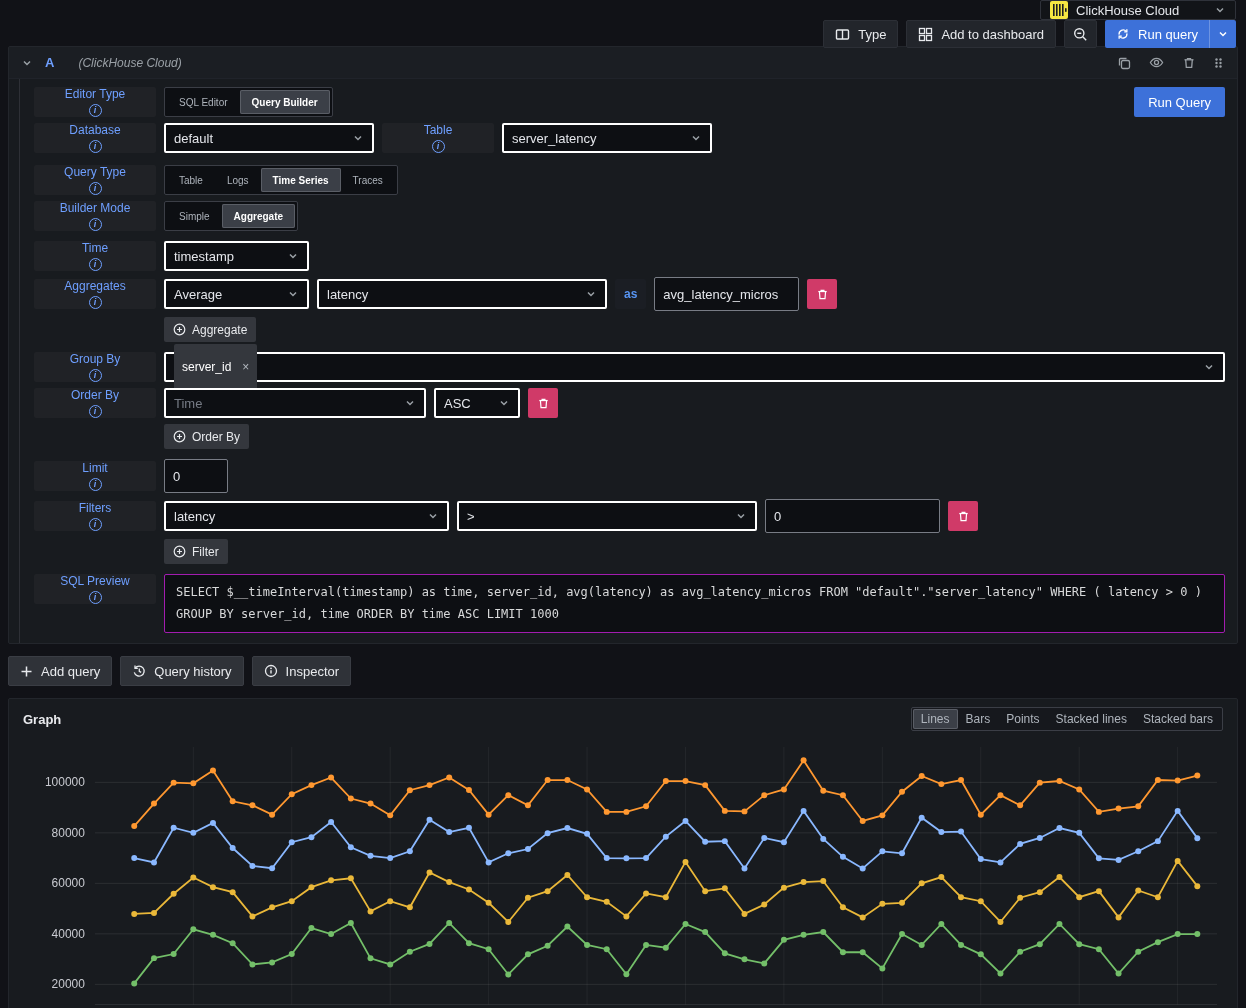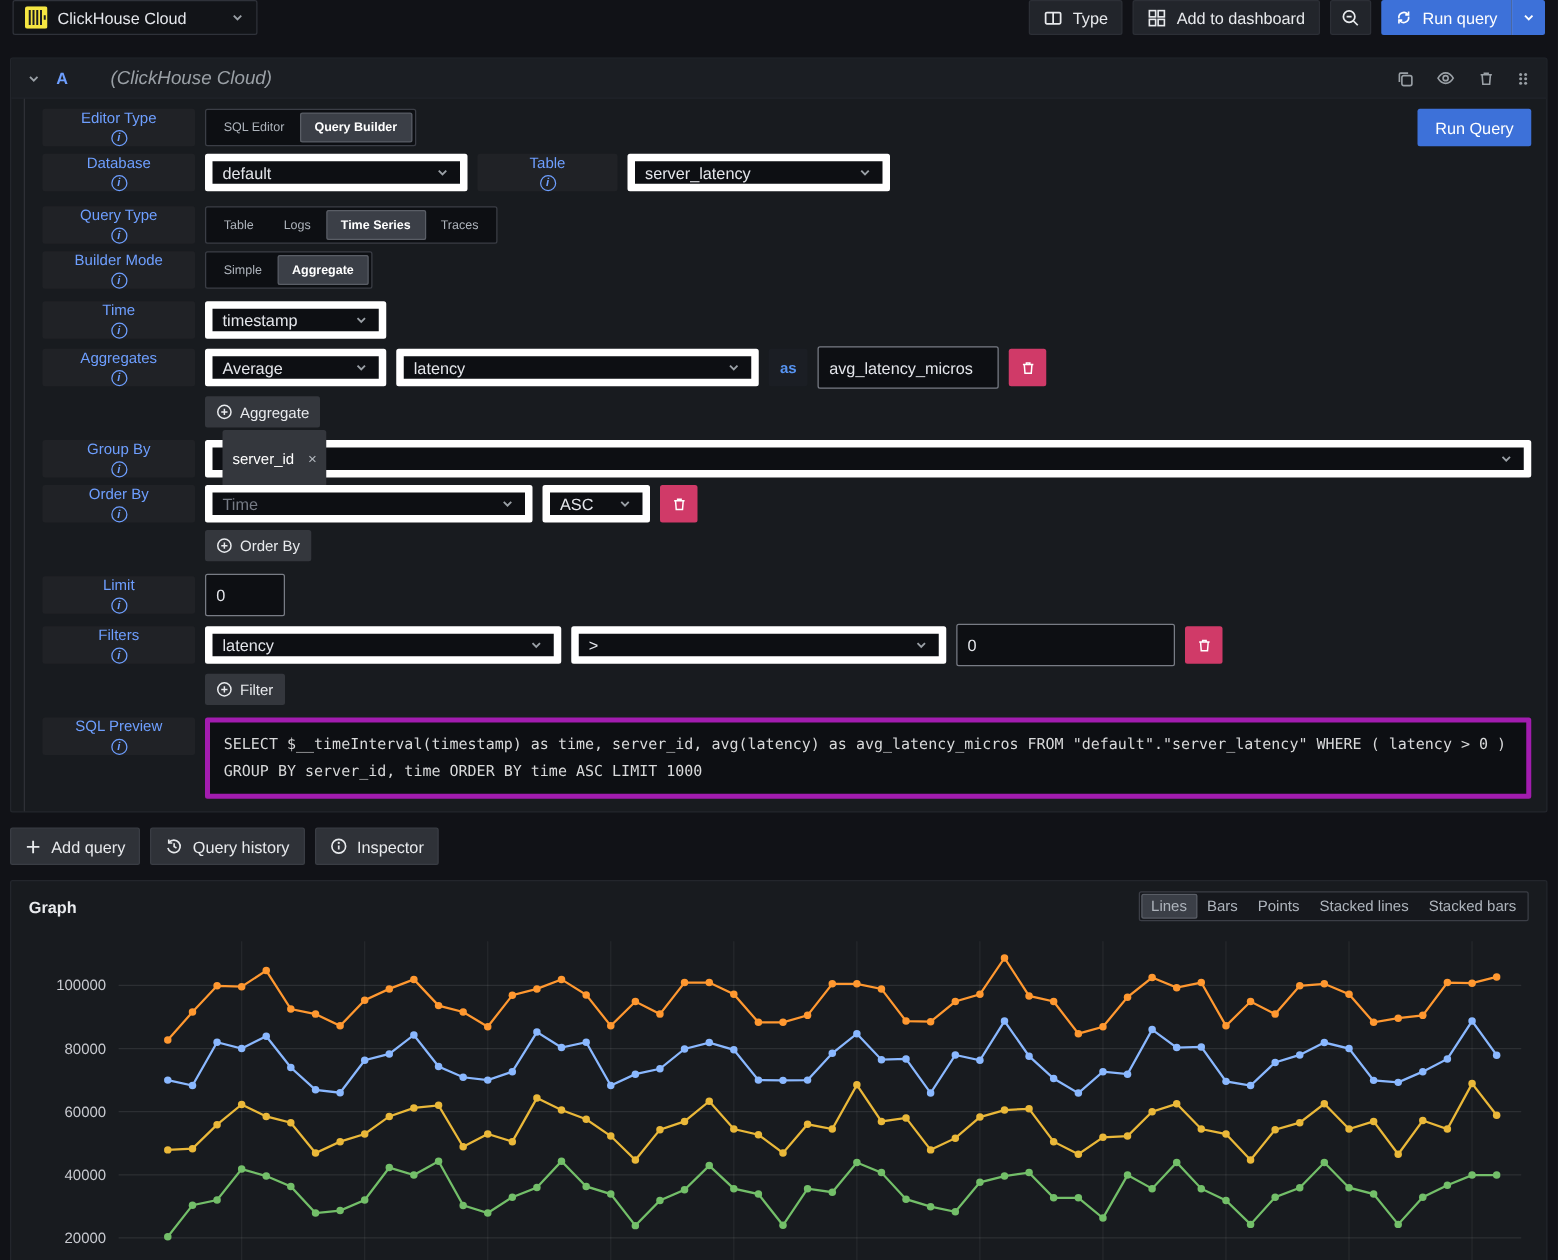--- a/index.html
+++ b/index.html
@@ -5,71 +5,71 @@
   * { box-sizing: border-box; }
   html,body { margin:0; padding:0; }
   body {
     width:1246px; height:1008px; overflow:hidden;
     background:#111217; color:#d8d9da;
     font-family:"Liberation Sans","DejaVu Sans",sans-serif; font-size:13px;
   }
   svg { display:block; }
 
   
-  .topbar { height:36px; display:flex; align-items:flex-start; justify-content:space-between; padding:0 10px; }
+  .topbar { height:36px; display:flex; align-items:flex-end; justify-content:space-between; padding:0 10px;flex-direction:column; }
   .ds-picker { display:flex; align-items:center; gap:8px; width:196px; height:28px; padding:0 9px;
     background:#121418; border:1px solid #2f323a; border-radius:2px; cursor:pointer; color:#e4e6eb; font-weight:500; }
   .ds-picker .caretbox { margin-left:auto; }
   .topbar-right { display:flex; align-items:center; gap:8px; }
   .btn-dark { display:flex; align-items:center; gap:8px; background:#22252b; border:1px solid #2c2f36;
     color:#e8eaed; font-weight:500; font-size:13px; height:28px; padding:0 11px; border-radius:2px; cursor:pointer; font-family:inherit; }
   .time-group { display:flex; gap:1px; }
   .time-group .btn-dark { border-radius:0; }
   .time-group .btn-dark:first-child { border-radius:2px 0 0 2px; }
   .time-group .btn-dark:last-child { border-radius:0 2px 2px 0; }
   .run-split { display:flex; }
   .run-main { display:flex; align-items:center; gap:8px; background:#3d71d9; border:0; color:#fff;
     font-weight:500; font-size:13px; height:28px; padding:0 11px; border-radius:2px 0 0 2px; cursor:pointer; font-family:inherit; }
   .run-caret { display:flex; align-items:center; background:#3d71d9; border:0; border-left:1px solid rgba(255,255,255,.25);
     height:28px; padding:0 7px; border-radius:0 2px 2px 0; cursor:pointer; }
 
   
   .qpanel { margin:10px 8px 0; background:#181b1f; border:1px solid #23262c; border-radius:2px; }
   .qheader { display:flex; align-items:center; height:32px; padding:0 12px; gap:12px; background:#1b1e23; border-bottom:1px solid #20232a; }
   .refid { color:#6e9fff; font-weight:700; font-size:13px; }
-  .ds-hint { color:#9aa0a6; font-style:italic; font-size:15px; margin-left:22px; }
+  .ds-hint { color:#9aa0a6; font-style:italic; font-size:12px; margin-left:12px; }
   .qheader-icons { margin-left:auto; display:flex; align-items:center; gap:14px; }
   .icon-btn { background:none; border:0; padding:2px; cursor:pointer; display:flex; }
 
   .qbody { position:relative; margin-left:10px; border-left:1px solid rgba(204,204,220,.12); padding:8px 12px 10px 14px; }
   .qrow { display:flex; gap:8px; margin-bottom:6px; align-items:center; }
   .qrow.top { align-items:flex-start; }
   .flabel { width:122px; min-width:122px; height:30px; background:#202226; color:#6e9fff; font-size:12px; font-weight:500;
     display:flex; align-items:center; justify-content:space-between; padding:0 8px; border-radius:2px;flex-direction:column; }
   .info { width:13px; height:13px; border:1px solid #6e9fff; border-radius:50%; font-size:9px; line-height:11px;
     text-align:center; color:#6e9fff; font-style:italic; font-weight:700; }
-  .select { height:30px; background:#0d0f13; border:6px solid #ffffff; border-radius:2px; display:flex; align-items:center;
+  .select { height:30px; background:#0d0f13; border:2px solid #ffffff; border-radius:2px; display:flex; align-items:center;
     justify-content:space-between; padding:0 8px; gap:8px; color:#e4e6eb; cursor:pointer; }
   .select .ph { color:#767b85; }
   .grow { flex:1; }
   .tinput { height:30px; background:#0d0f13; border:1px solid #787c85; border-radius:2px; color:#e4e6eb;
     padding:16px 8px; font-size:13px; font-family:inherit; }
   .radio { display:flex; align-items:center; background:#0d0f13; border:1px solid #3b3e46; border-radius:2px; padding:2px; height:30px; }
   .radio button { background:transparent; border:0; color:#aeb4bc; font-size:10px; height:24px; padding:0 12px;
     border-radius:2px; cursor:pointer; font-family:inherit; white-space:nowrap; }
   .radio button.sel { background:#3b3f47; color:#fff; font-weight:700; box-shadow:inset 0 0 0 1px #5a5e66; }
   .as-badge { height:30px; display:flex; align-items:center; padding:0 9px; background:#1b1e24; color:#5794f2;
     font-weight:700; font-size:12px; border-radius:2px; }
   .trash-btn { width:30px; height:30px; min-width:30px; background:#d03a68; border:0; border-radius:2px;
     display:flex; align-items:center; justify-content:center; cursor:pointer; }
   .add-btn { display:flex; align-items:center; gap:6px; background:#34373d; border:0; color:#e8eaed; font-weight:500;
     font-size:12px; height:25px; padding:0 9px; border-radius:2px; margin:2px 0 10px 130px; cursor:pointer; font-family:inherit; }
   .tag { display:flex; align-items:center; gap:11px; background:#34373d; border-radius:2px; padding:16px 8px; font-size:12px; color:#fff; }
   .tag-x { color:#b3b8bf; cursor:pointer; font-size:12px; }
-  .sql-block { flex:1; background:#0d0f13; border:4px solid #a21caf; border-radius:2px; padding:7px 11px;
+  .sql-block { flex:1; background:#0d0f13; border:1px solid #a21caf; border-radius:2px; padding:7px 11px;
     font-family:"DejaVu Sans Mono","Liberation Mono",monospace; font-size:12px; line-height:1.8; color:#d8d9da; word-break:break-all; }
   .run-inner { position:absolute; top:8px; right:12px; height:30px; background:#3d71d9; border:0; color:#fff;
     font-weight:500; font-size:13px; padding:0 14px; border-radius:2px; cursor:pointer; font-family:inherit; }
   .w145{width:145px;min-width:145px} .w210{width:210px;min-width:210px} .w290{width:290px;min-width:290px}
   .w262{width:262px;min-width:262px} .w86{width:86px;min-width:86px} .w64{width:64px;min-width:64px}
   .w175{width:175px;min-width:175px} .w285{width:285px;min-width:285px} .w300{width:300px;min-width:300px}
 
   
   .footer-btns { display:flex; gap:8px; margin:12px 8px; }
   .footer-btns .btn-dark { background:#2f3238; border:1px solid #3a3d44; height:30px; }

